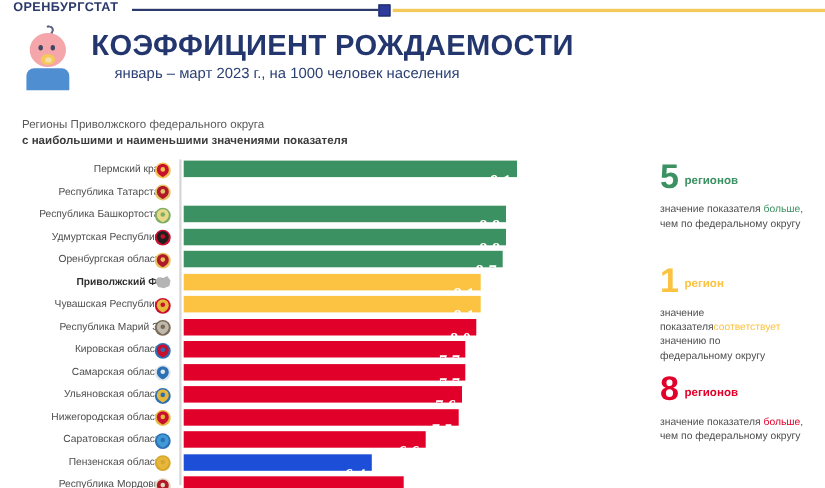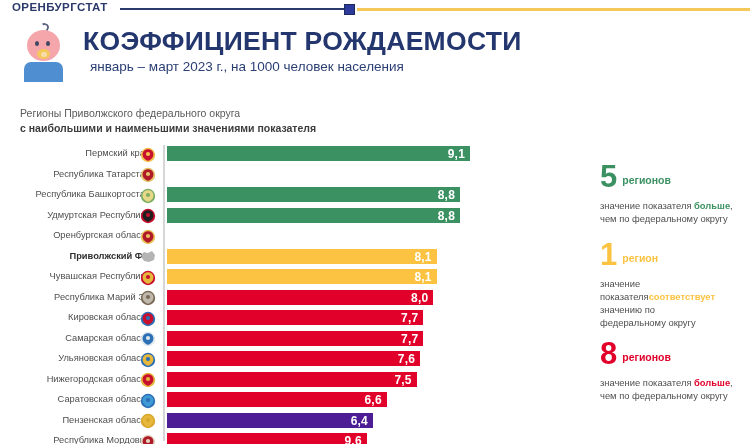--- a/index.html
+++ b/index.html
@@ -61,21 +61,21 @@
     background:#4f8fd1; border-radius:7px 7px 0 0;
   }
 
   
   .title {
     position:absolute; left:83px; top:26px;
     font-size:26.5px; font-weight:bold; letter-spacing:.3px;
     color:#23366e; white-space:nowrap;
   }
   .subtitle {
-    position:absolute; left:90px; top:59px;
+    position:absolute; left:104px; top:59px;
     font-size:13.5px; color:#2b3f74; white-space:nowrap;
   }
 
   
   .caption {
     position:absolute; left:20px; top:106px;
     font-size:10.5px; color:#5a5a5a; line-height:14.5px;
   }
   .caption b { color:#3c3c3c; font-weight:bold; }
 
@@ -93,43 +93,44 @@
   .row.pfo .rlabel { font-weight:bold; color:#2f2f2f; }
   .emblem {
     position:absolute; left:140px; top:1.5px;
     width:16px; height:16px; overflow:hidden;
   }
   .bar {
     position:absolute; left:167px; top:1px; height:15px;
     border-radius:0;
   }
   .bar .val {
-    position:absolute; right:5px; top:1px;
-    font-size:12px; font-weight:bold; color:#ffffff;
+    position:absolute; right:5px; top:11px;
+    font-size:15px; font-weight:bold; color:#ffffff;
     letter-spacing:.2px;
+    font-family:Liberation Serif, serif;
   }
   .bar.green { background:#3c9162; }
   .bar.orange{ background:#fbc341; }
   .bar.red   { background:#e1002a; }
 
   
   .stats { position:absolute; left:600px; top:145px; width:150px; }
   .stat { position:absolute; width:150px; }
   .stat .big {
     font-size:31px; font-weight:bold; line-height:31px;
     display:inline-block; vertical-align:bottom;
   }
   .stat .unit {
     font-size:10.5px; font-weight:bold; display:inline-block;
     margin-left:5px; position:relative; top:-4px;
   }
   .stat .desc {
     margin-top:7px; font-size:9.4px; color:#4e4e4e; line-height:13px;
   }
-  .stat .desc b { font-weight:bold; }
+  .stat .desc b { font-weight:normal; }
   .s-green .big, .s-green .unit, .s-green .desc b { color:#3c9162; }
   .s-orange .big, .s-orange .unit, .s-orange .desc b { color:#fbc341; }
   .s-red .big, .s-red .unit, .s-red .desc b { color:#e1002a; }
 </style>
 </head>
 <body>
 
 <div class="page">
 
   <div class="topbar">
@@ -200,20 +201,23 @@
           <span class="val">8,8</span>
         </div>
       </div>
       <div class="row" style="top: 82px;">
         <div class="rlabel">Оренбургская область</div>
         <div class="emblem"><svg width="16" height="16" viewBox="0 0 16 16">
             <circle cx="8" cy="8" r="7.2" fill="#e8c35a"></circle>
             <path d="M8 2.2 C11.2 2.2 13.4 4.4 13.4 7.4 C13.4 10.6 10.6 13 8 13.8 C5.4 13 2.6 10.6 2.6 7.4 C2.6 4.4 4.8 2.2 8 2.2 Z" fill="#b01a28"></path>
             <circle cx="8" cy="7" r="2.1" fill="#e8c35a"></circle>
           </svg></div>
+        <div class="bar green" style="width: 289.71px; background: rgb(60, 145, 98);">
+          <span class="val">8,7</span>
+        </div>
       </div>
       <div class="row pfo" style="top: 102.5px;">
         <div class="rlabel">Приволжский ФО</div>
         <div class="emblem"><svg width="16" height="16" viewBox="0 0 16 16">
             <path d="M1 6 L4 3 L8 4 L12 2 L15 6 L14 11 L9 13 L4 12 L2 9 Z" fill="#b4b4b4"></path>
           </svg></div>
         <div class="bar orange" style="width: 269.73px; background: rgb(251, 195, 65);">
           <span class="val">8,1</span>
         </div>
       </div>
@@ -294,36 +298,36 @@
           <span class="val">6,6</span>
         </div>
       </div>
       <div class="row" style="top: 266.5px;">
         <div class="rlabel">Пензенская область</div>
         <div class="emblem"><svg width="16" height="16" viewBox="0 0 16 16">
             <circle cx="8" cy="8" r="7.2" fill="#d8a62c"></circle>
             <path d="M8 2.2 C11.2 2.2 13.4 4.4 13.4 7.4 C13.4 10.6 10.6 13 8 13.8 C5.4 13 2.6 10.6 2.6 7.4 C2.6 4.4 4.8 2.2 8 2.2 Z" fill="#e5b73b"></path>
             <circle cx="8" cy="7" r="2.1" fill="#d8a62c"></circle>
           </svg></div>
-        <div class="bar red" style="width: 206px; background: #4c1d95;">
+        <div class="bar red" style="width: 171px; background: #1d4ed8;">
           <span class="val">6,4</span>
         </div>
       </div>
       <div class="row" style="top: 287px;">
         <div class="rlabel">Республика Мордовия</div>
         <div class="emblem"><svg width="16" height="16" viewBox="0 0 16 16">
             <circle cx="8" cy="8" r="7.2" fill="#e3d7c2"></circle>
             <path d="M8 2.2 C11.2 2.2 13.4 4.4 13.4 7.4 C13.4 10.6 10.6 13 8 13.8 C5.4 13 2.6 10.6 2.6 7.4 C2.6 4.4 4.8 2.2 8 2.2 Z" fill="#b01a28"></path>
             <circle cx="8" cy="7" r="2.1" fill="#e3d7c2"></circle>
           </svg></div>
         <div class="bar red" style="width: 199.8px; background: rgb(225, 0, 42);">
           <span class="val">9,6</span>
         </div>
       </div>
     </div>
 
   <div class="stats" id="stats">
-      <div class="stat s-green" style="top: 16px;"><span class="big">5</span><span class="unit">регионов</span><div class="desc"><span>значение показателя </span><b>больше</b><span>,</span><br><span>чем по федеральному округу</span></div></div>
+      <div class="stat s-green" style="top: 0px;"><span class="big">5</span><span class="unit">регионов</span><div class="desc"><span>значение показателя </span><b>больше</b><span>,</span><br><span>чем по федеральному округу</span></div></div>
       <div class="stat s-orange" style="top: 94px;"><span class="big">1</span><span class="unit">регион</span><div class="desc"><span>значение показателя</span><b>соответствует</b><span> значению по</span><br><span>федеральному округу</span></div></div>
       <div class="stat s-red" style="top: 193px;"><span class="big">8</span><span class="unit">регионов</span><div class="desc"><span>значение показателя </span><b>больше</b><span>,</span><br><span>чем по федеральному округу</span></div></div>
     </div>
 
 </div>
 
 </body></html>

